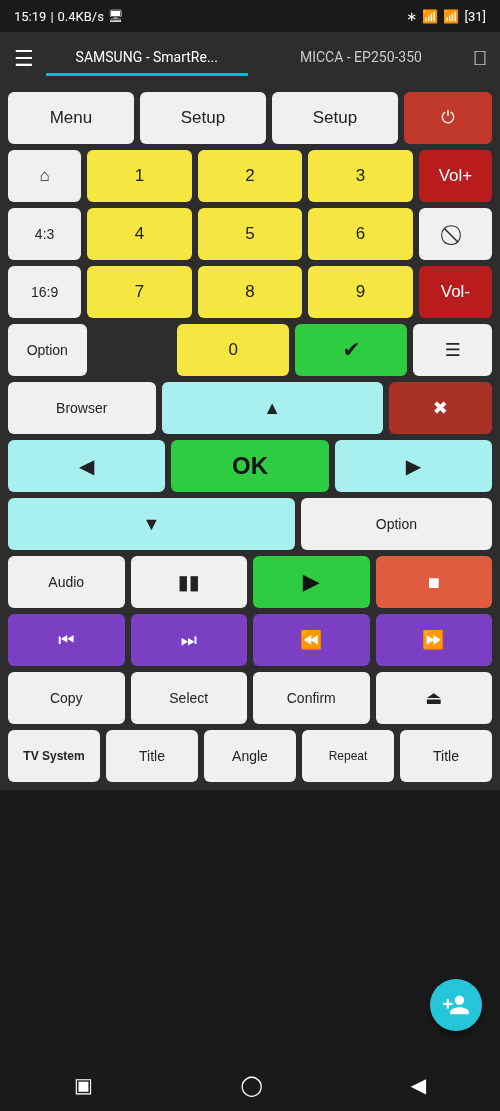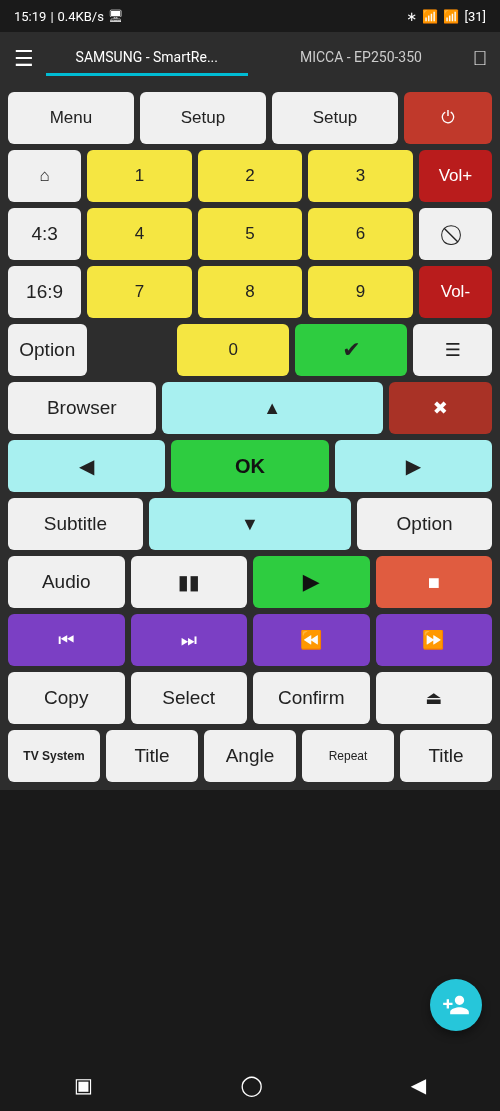--- a/index.html
+++ b/index.html
@@ -103,21 +103,21 @@
     .btn-yellow { background: #f5e642; color: #222; }
     .btn-blue-dark { background: #b91c1c; color: white; }
     .btn-red { background: #c0392b; color: white; }
     .btn-green { background: #2ecc40; color: #222; }
     .btn-cyan { background: #a8f0f0; color: #222; }
     .btn-purple { background: #7b3fc4; color: white; }
     .btn-dark-red { background: #a93226; color: white; }
     .btn-orange-red { background: #e05c40; color: white; }
 
     
-    .btn-sm { font-size: 19px; }
+    .btn-sm { font-size: 14px; }
 
     
     .nav-bottom {
       background: #1a1a1a;
       display: flex;
       justify-content: space-around;
       align-items: center;
       height: 52px;
       margin-top: auto;
     }
@@ -232,26 +232,25 @@
     </div>
 
     <div class="btn-row">
       <button class="btn btn-white btn-sm">Browser</button>
       <button class="btn btn-cyan" style="flex:1.5;font-size:18px;">▲</button>
       <button class="btn btn-dark-red" style="flex:0.7;font-size:18px;">✖</button>
     </div>
 
     <div class="btn-row">
       <button class="btn btn-cyan" style="font-size:20px;">◀</button>
-      <button class="btn btn-green" style="font-size:20px;font-weight:bold;color:#111;">OK</button>
+      <button class="btn btn-green" style="font-size:24px;font-weight:bold;color:#111;">OK</button>
       <button class="btn btn-cyan" style="font-size:20px;">▶</button>
     </div>
 
     <div class="btn-row">
-      <button class="btn btn-white btn-sm">Subtitle</button>
       <button class="btn btn-cyan" style="flex:1.5;font-size:18px;">▼</button>
       <button class="btn btn-white btn-sm">Option</button>
     </div>
 
     <div class="btn-row">
       <button class="btn btn-white btn-sm">Audio</button>
       <button class="btn btn-white" style="font-size:20px;">▮▮</button>
       <button class="btn btn-green" style="font-size:22px;color:#111;">▶</button>
       <button class="btn btn-orange-red" style="font-size:20px;">■</button>
     </div>

